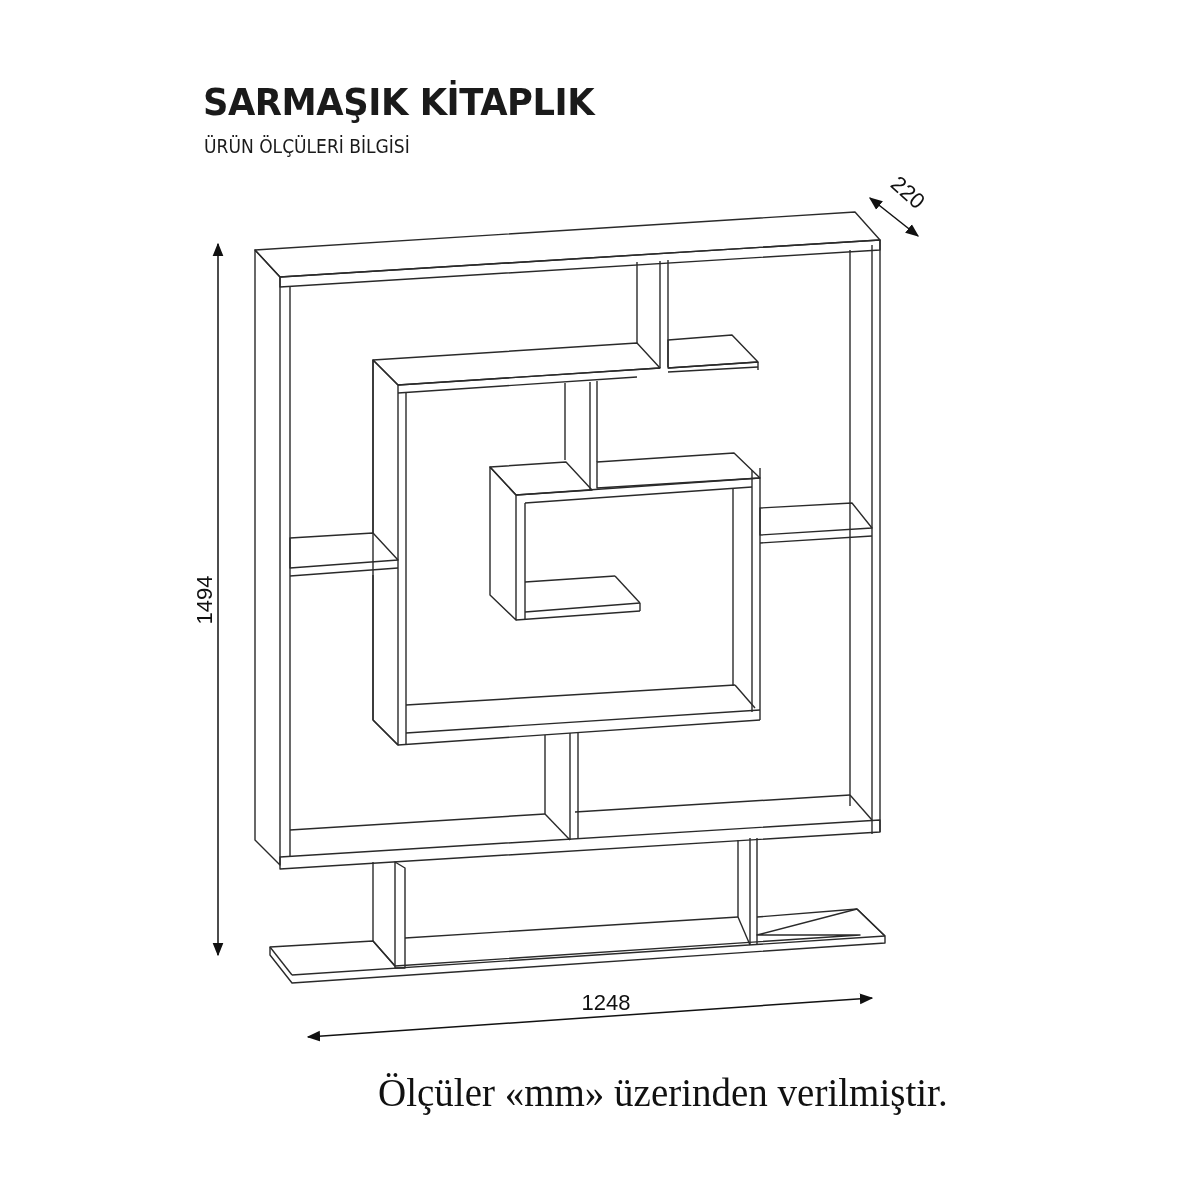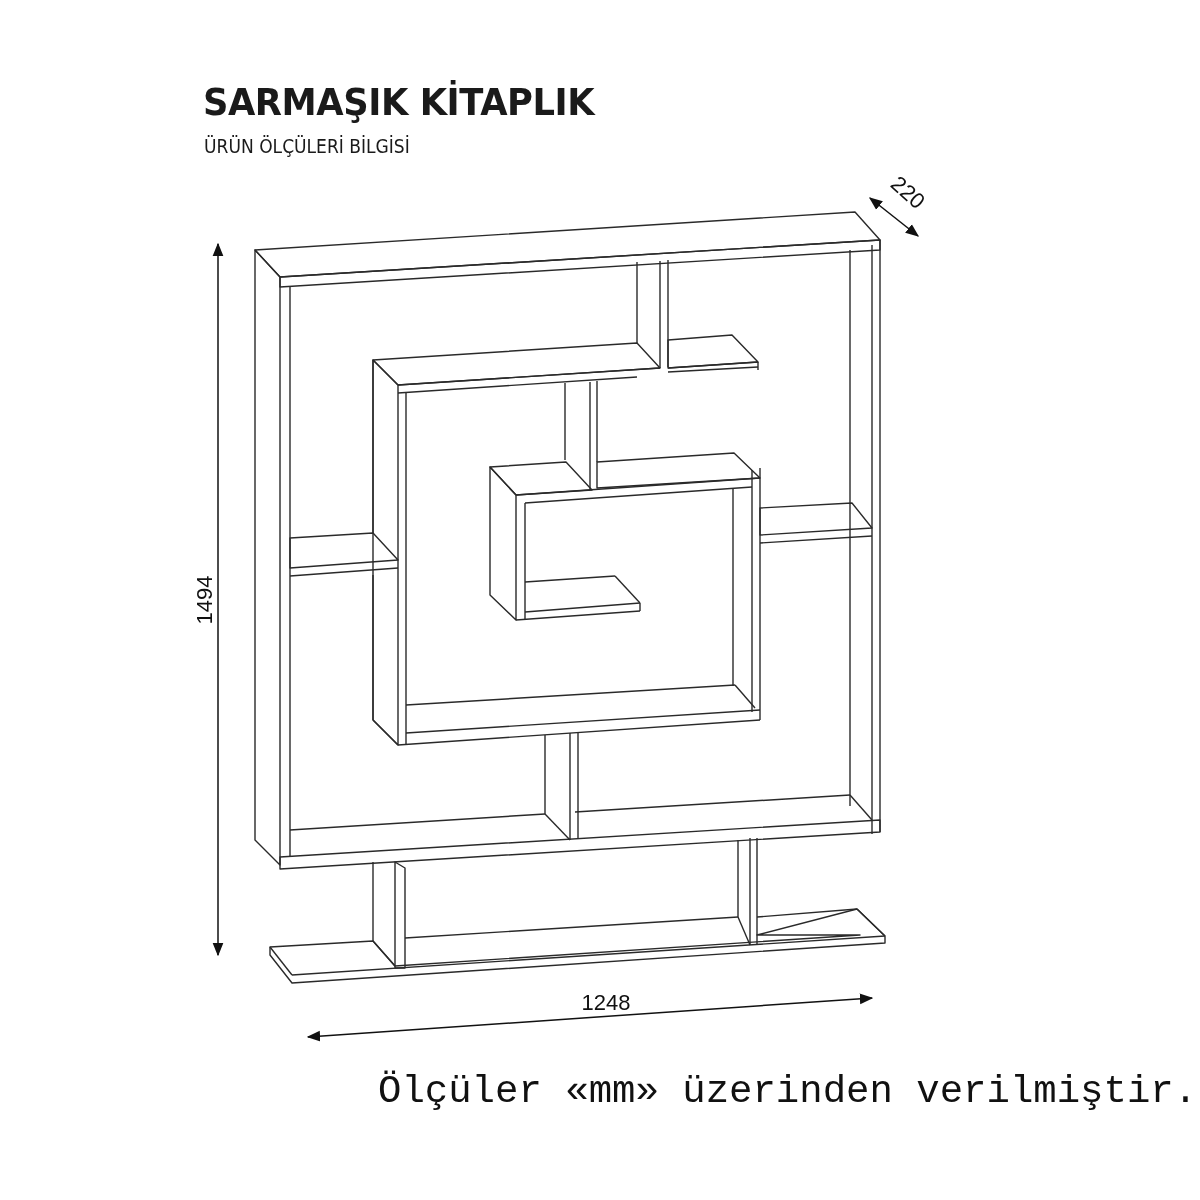--- a/index.html
+++ b/index.html
@@ -10,21 +10,21 @@
     font-size: 38px; letter-spacing: -0.5px; color: #1a1a1a;
     transform: scaleX(0.93); transform-origin: left top;
   }
   .subtitle {
     position: absolute; left: 204px; top: 135px;
     font-family: "DejaVu Sans", sans-serif; font-size: 19px;
     color: #1a1a1a; transform: scaleX(0.9); transform-origin: left top;
   }
   .note {
     position: absolute; left: 378px; top: 1070px;
-    font-family: Liberation Mono, monospace; font-size: 39px;
+    font-family: Liberation Serif, serif; font-size: 39px;
     color: #111111; white-space: nowrap;
   }
   svg.drawing { position: absolute; left: 0; top: 0; }
   .dim-text { font-family: "Liberation Sans", sans-serif; font-size: 22px; fill: #111; }
 </style>
 </head>
 <body>
 
 <div class="title">SARMAŞIK KİTAPLIK</div>
 <div class="subtitle">ÜRÜN ÖLÇÜLERİ BİLGİSİ</div>

